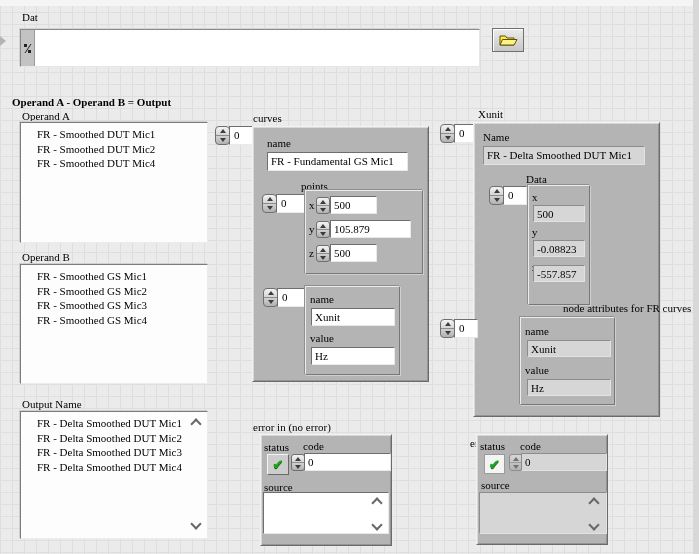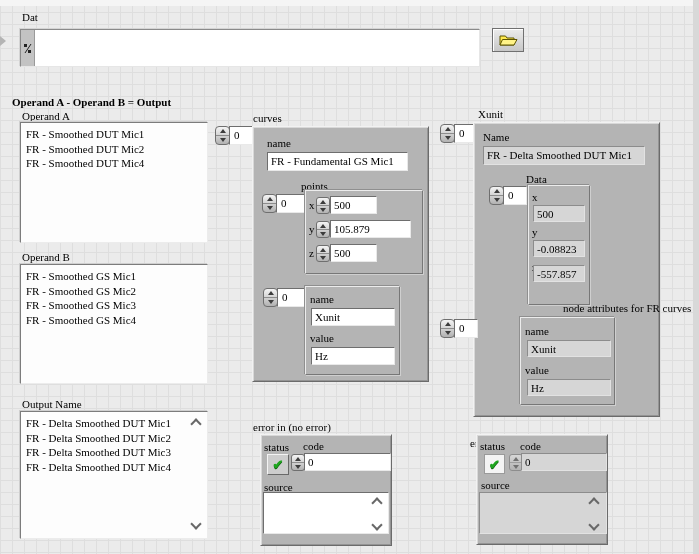--- a/index.html
+++ b/index.html
@@ -25,21 +25,21 @@
   .fld{position:absolute;background:#ffffff;border:1px solid;
     border-color:#6e6e6e #e9e9e9 #e9e9e9 #6e6e6e;
     font-size:11px;line-height:14px;padding:1px 0 0 3px;white-space:nowrap;overflow:hidden;}
   .fld.ind{background:#d6d6d6;border-color:#8c8c8c #e2e2e2 #e2e2e2 #8c8c8c;}
   .idxbox{position:absolute;width:24px;height:17px;background:#fff;border:1px solid;
     border-color:#6e6e6e #e9e9e9 #e9e9e9 #6e6e6e;font-size:11px;line-height:16px;padding-left:4px;}
   
   .listbox{position:absolute;background:#fdfdfd;border:1px solid;
     border-color:#7c7c7c #ececec #ececec #7c7c7c;box-shadow:-1px -1px 0 #cfcfcf;
     font-size:11px;line-height:14.5px;padding:4px 0 0 5px;}
-  .li{white-space:nowrap;}
+  .li{white-space:nowrap;margin-left:11px;}
   
   .spin{position:absolute;width:13px;height:17px;border:1px solid #6f6f6f;border-radius:4px;
     background:linear-gradient(180deg,#f4f4f4,#b2b2b2);display:flex;flex-direction:column;overflow:hidden;}
   .spin.sm{width:12px;height:15px;border-radius:3px;}
   .spin.dim{opacity:.55;}
   .spin i{flex:1;display:flex;align-items:center;justify-content:center;font-style:normal;}
   .spin i.tu{border-bottom:1px solid #8d8d8d;}
   .spin i.tu::after{content:"";width:0;height:0;border-left:3px solid transparent;border-right:3px solid transparent;border-bottom:4px solid #3c3c3c;}
   .spin i.td::after{content:"";width:0;height:0;border-left:3px solid transparent;border-right:3px solid transparent;border-top:4px solid #3c3c3c;}
   

